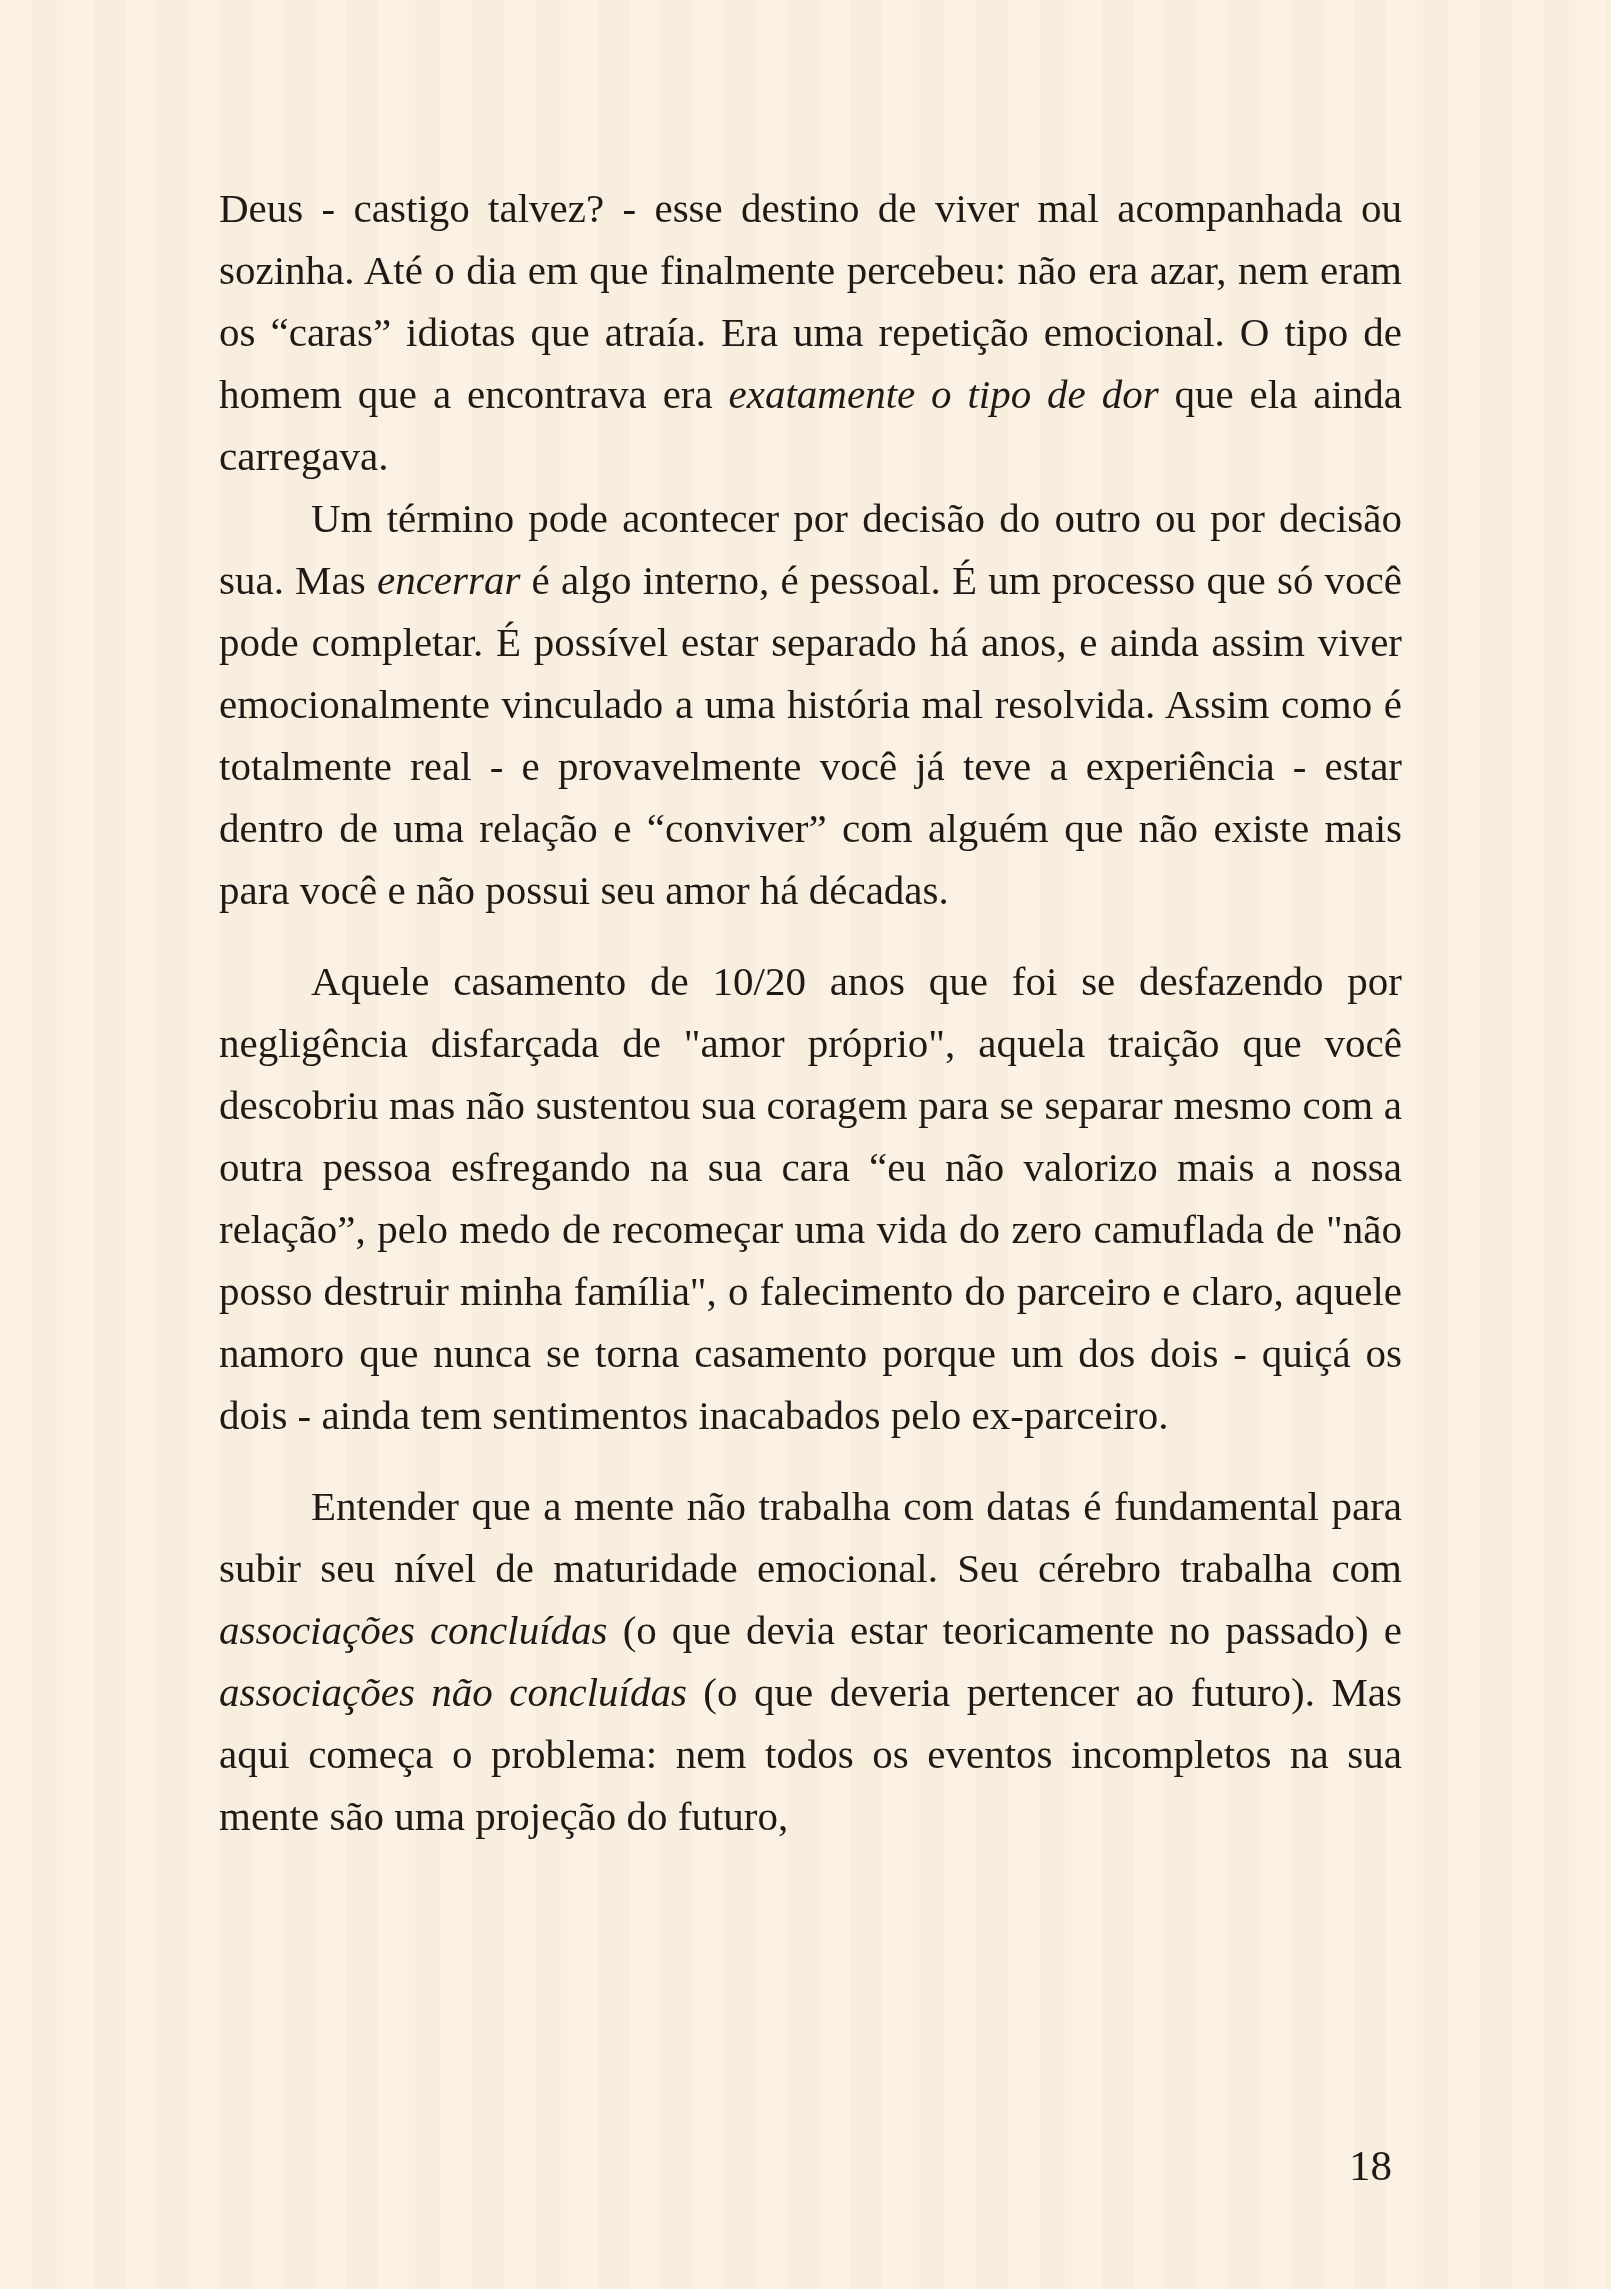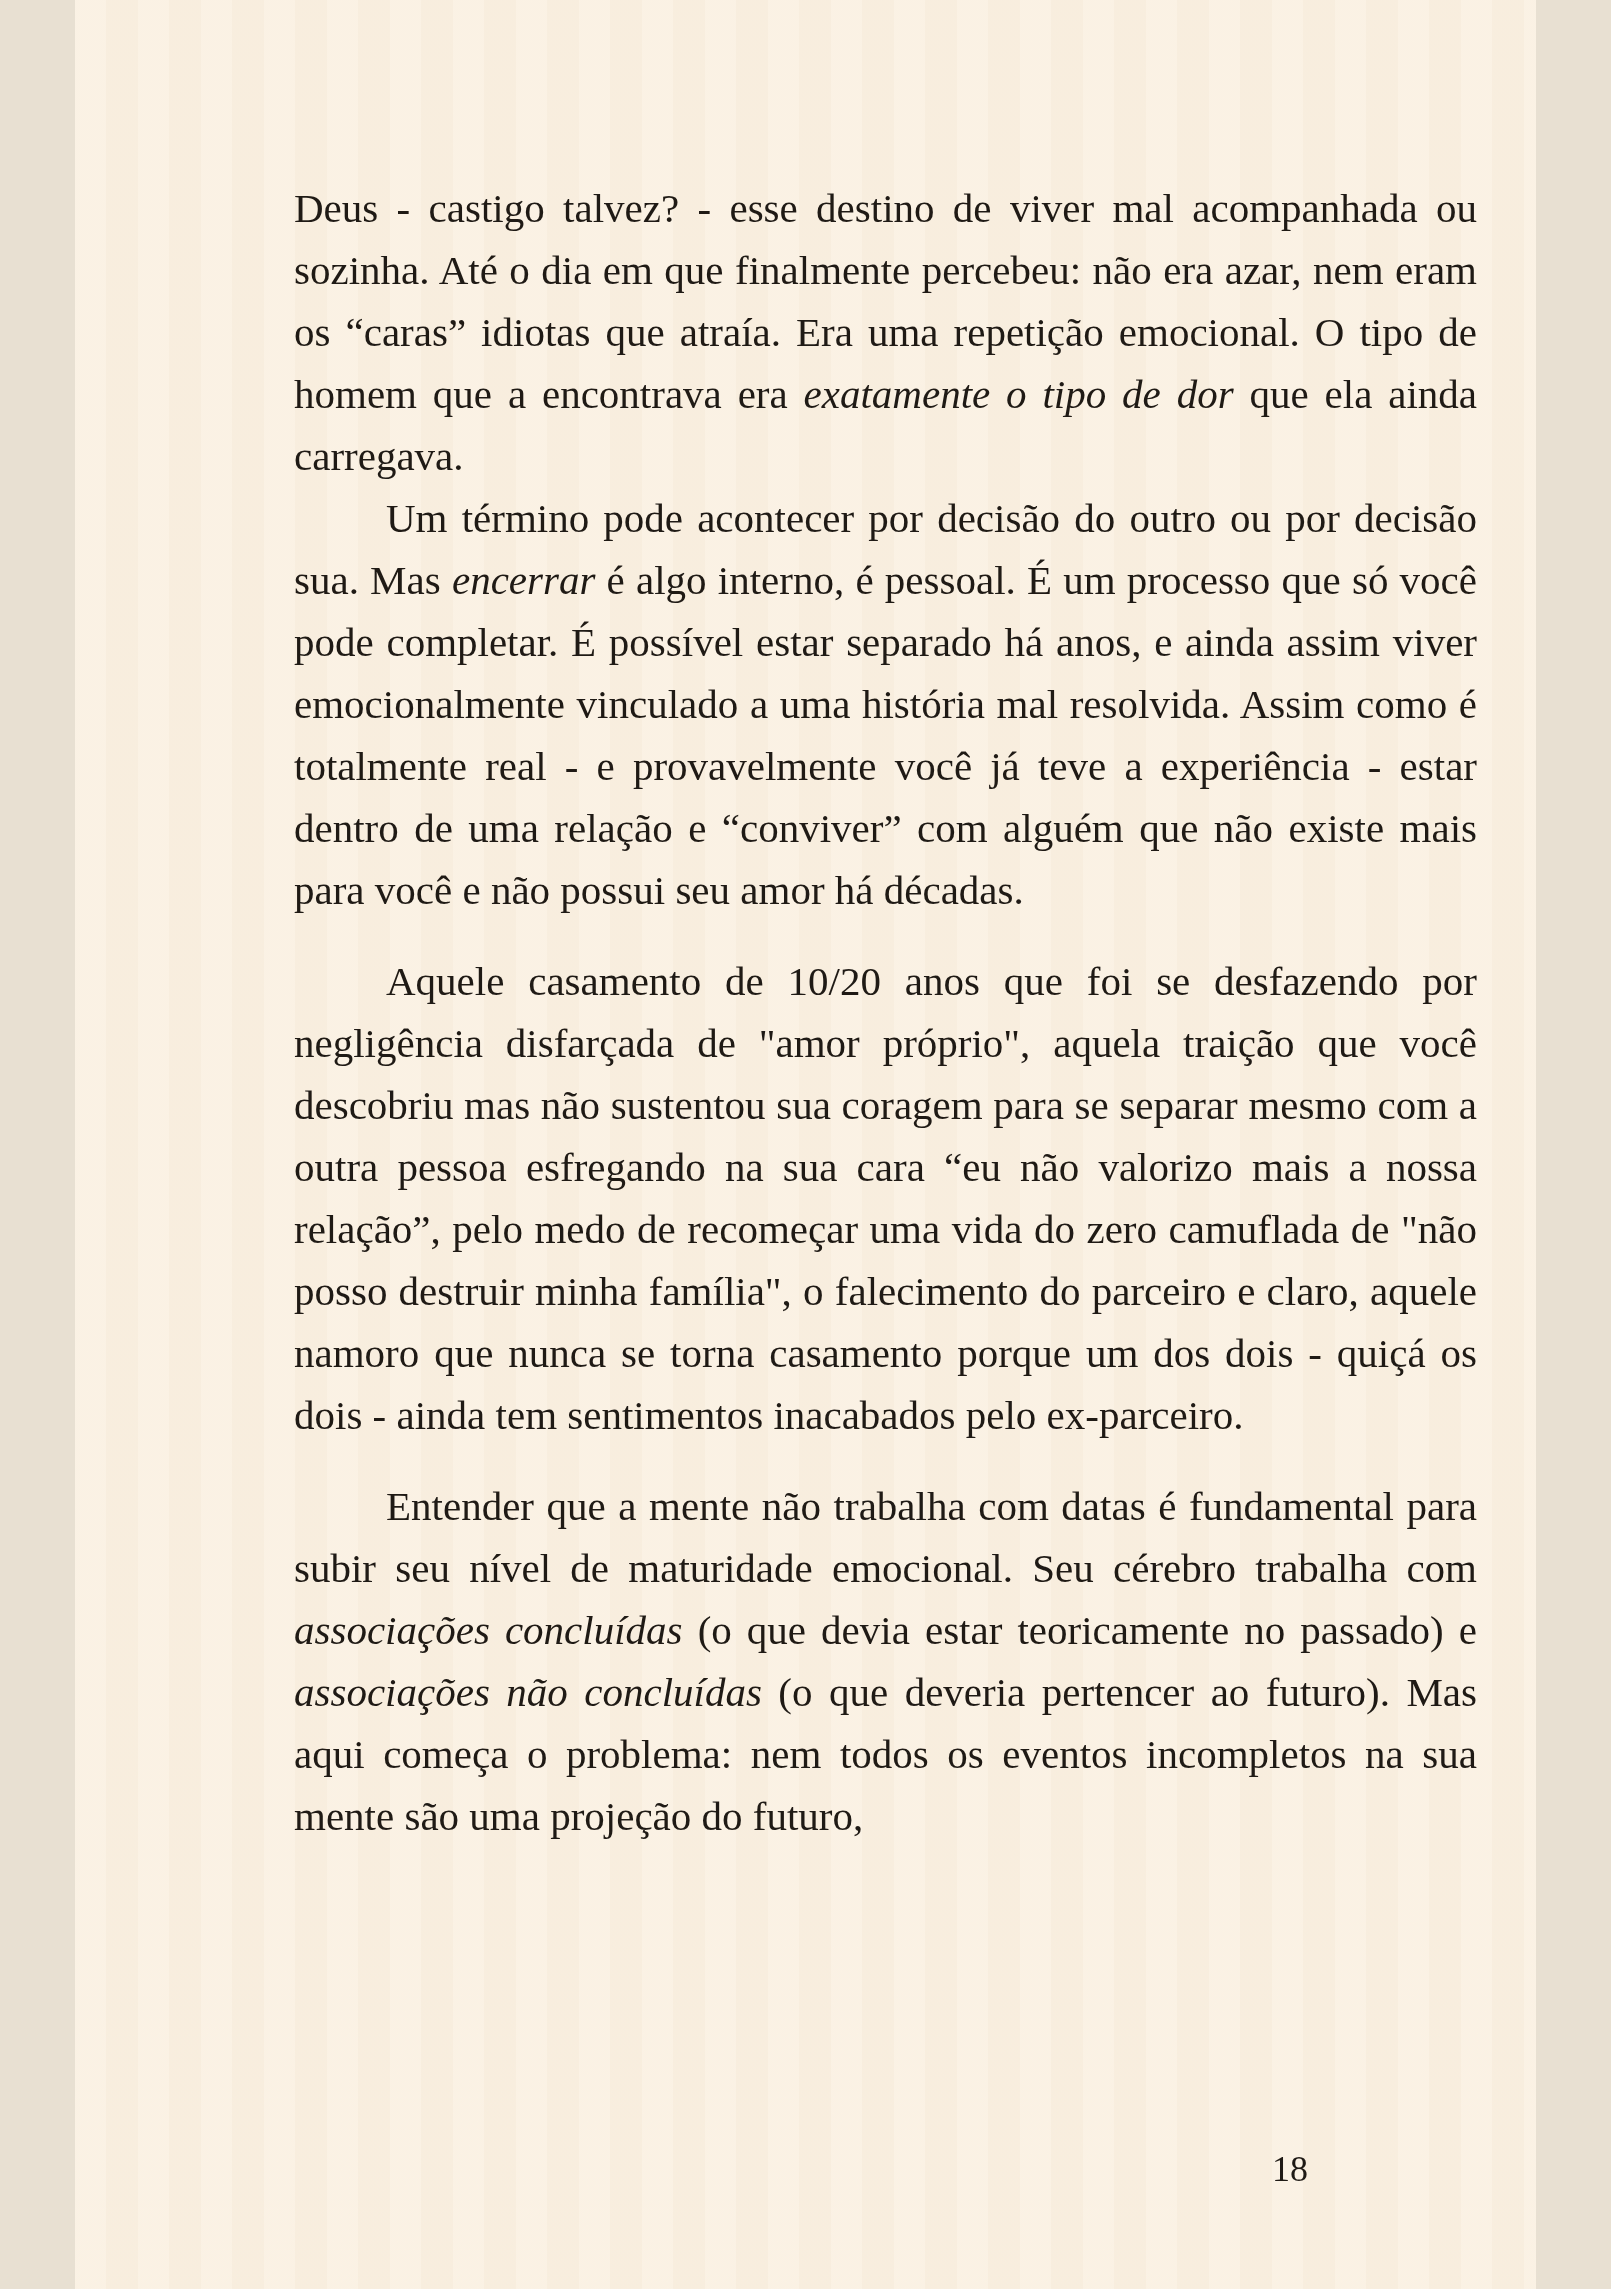--- a/index.html
+++ b/index.html
@@ -2,21 +2,21 @@
 <html lang="pt" style="font-size:14.8px"><head>
 <meta charset="utf-8">
 <style>
   html, body {
     margin: 0;
     padding: 0;
     background: #e8e0d2;
   }
   .page {
     position: relative;
-    width: 1461px;
+    width: 1611px;
     height: 2290px;
     margin: 0 auto;
     background-color: #faf0e1;
     background-image: repeating-linear-gradient(
       90deg,
       rgba(255, 255, 255, 0.10) 0px, rgba(255, 255, 255, 0.10) 31px,
       rgba(120, 90, 40, 0.015) 31px, rgba(120, 90, 40, 0.015) 63px
     );
     overflow: hidden;
     font-family: "Liberation Serif", "DejaVu Serif", serif;
@@ -45,23 +45,23 @@
     margin-top: 29px;
   }
   .seg-italic {
     font-style: italic;
   }
   .seg-bold {
     font-weight: normal;
   }
   .page-number {
     position: absolute;
-    right: 228px;
+    right: 219px;
     bottom: 103px;
-    font-size: 36px;
+    font-size: 43px;
     line-height: 1;
   }
 </style>
 </head>
 <body>
 
 <div class="page">
 
   <div class="text-block">
 

